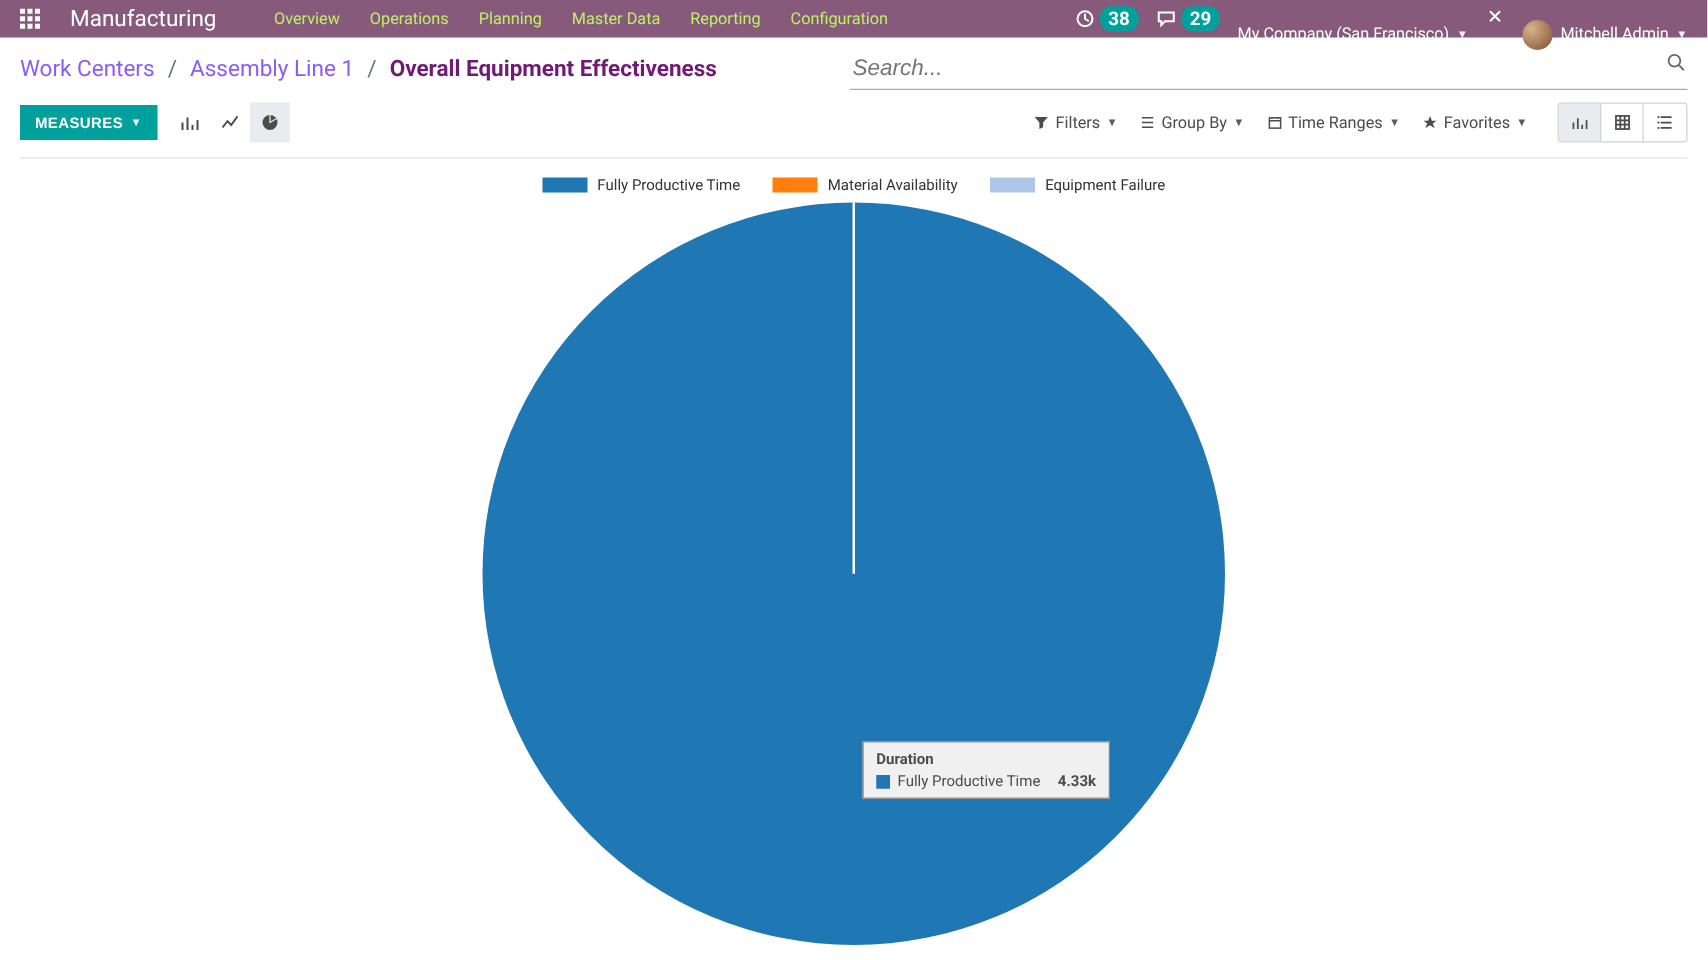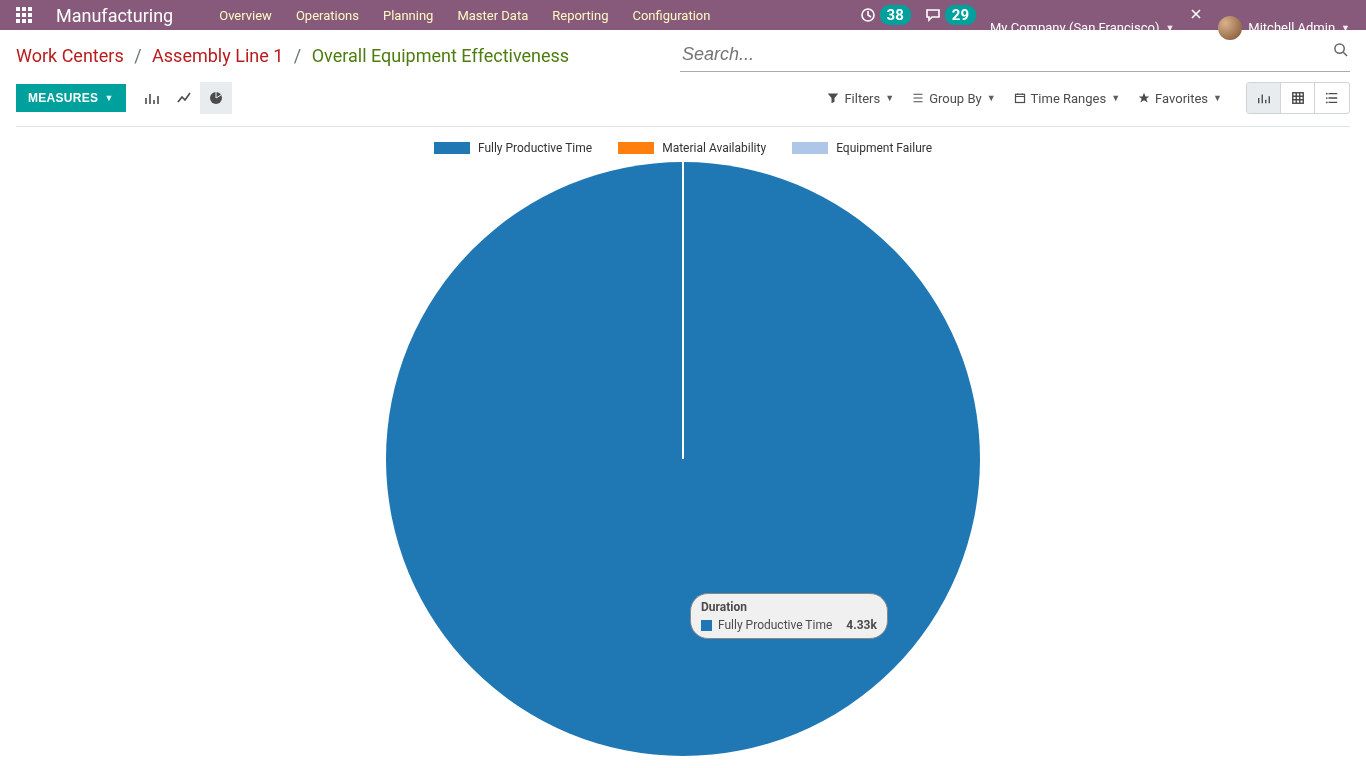--- a/index.html
+++ b/index.html
@@ -4,35 +4,35 @@
 <style>
 * { box-sizing: border-box; margin: 0; padding: 0; }
 body { font-family: -apple-system, BlinkMacSystemFont, "Segoe UI", Roboto, Helvetica, Arial, sans-serif; font-size: 13px; color: #4c4c4c; background: #fff; width: 1366px; height: 768px; overflow: hidden; }
 
 
 .topnav { background: #875a7b; height: 30px; display: flex; align-items: center; color: #fff; padding: 0 16px; }
 .apps-icon { display: grid; grid-template-columns: repeat(3,4px); grid-template-rows: repeat(3,4px); gap: 2px; margin-right: 24px; cursor: pointer; }
 .apps-icon span { background: #fff; width: 4px; height: 4px; }
 .app-title { font-size: 18px; font-weight: 400; margin-right: 36px; }
 .nav-menu { display: flex; gap: 4px; flex: 1; }
-.nav-menu a { color: #fef9c3; text-decoration: none; padding: 6px 10px; font-size: 13px; cursor: pointer; }
+.nav-menu a { color: #bef264; text-decoration: none; padding: 6px 10px; font-size: 13px; cursor: pointer; }
 .nav-right { display: flex; align-items: center; gap: 14px; }
 .badge-chip { display: inline-flex; align-items: center; gap: 4px; cursor: pointer; }
 .badge-chip .badge-num { background: #00a09d; color: #fff; border-radius: 9px; padding: 1px 7px; font-size: 15px; font-weight: 700; }
 .company-switch, .user-menu { display: inline-flex; align-items: center; gap: 6px; cursor: pointer; font-size: 13px; margin-top: 25px; }
 .avatar { width: 24px; height: 24px; border-radius: 50%; background: radial-gradient(circle at 30% 30%, #d9b38c, #7a4e2e); }
 .caret { font-size: 9px; opacity: .9; }
 
 
 .controlbar { padding: 8px 16px 0 16px; }
 .row1 { display: flex; align-items: center; }
 .breadcrumb { font-size: 18px; color: #6c757d; flex: 0 0 auto; }
-.breadcrumb a { color: #b91c1c; text-decoration: none; cursor: pointer; }
+.breadcrumb a { color: #8b5cf6; text-decoration: none; cursor: pointer; }
 .breadcrumb .sep { margin: 0 6px; color: #6c757d; }
-.breadcrumb .current { color: #4d7c0f; }
+.breadcrumb .current { color: #701a75; font-weight: bold; }
 .search-wrap { margin-left: auto; width: 670px; position: relative; }
 .search-input { width: 100%; border: none; border-bottom: 1px solid #aaa; padding: 6px 28px 6px 2px; font-size: 18px; outline: none; background: transparent; font-style: italic; }
 .search-icon { position: absolute; right: 2px; top: 4px; color: #666; font-size: 15px; cursor: pointer; }
 
 
 .row2 { display: flex; align-items: center; margin-top: 10px; }
 .measures-btn { background: #00a09d; color: #fff; border: none; padding: 7px 12px; font-size: 12px; font-weight: 700; letter-spacing: .3px; display: inline-flex; align-items: center; gap: 6px; cursor: pointer; }
 .chart-type-group { display: flex; margin-left: 10px; }
 .chart-type-btn { width: 32px; height: 32px; display: flex; align-items: center; justify-content: center; cursor: pointer; color: #4c4c4c; }
 .chart-type-btn.active { background: #e9ecef; }
@@ -229,21 +229,21 @@
     <span class="legend-item">
       <span class="legend-swatch" style="background:#aec7e8"></span>
       <span>Equipment Failure</span>
     </span>
   </div>
   <div class="pie-wrap">
     <svg class="pie-svg" viewBox="0 0 596 596">
       <circle cx="298" cy="298" r="297" fill="#1f77b4"></circle>
       <line x1="298" y1="1" x2="298" y2="298" stroke="#ffffff" stroke-width="2"></line>
     </svg>
-    <div class="tooltip" style="left:690px; top:432px;border-radius:18px;">
+    <div class="tooltip" style="left:690px; top:432px;">
       <div class="tt-title">Duration</div>
       <div class="tt-row">
         <span class="tt-sw" style="background:#1f77b4"></span>
         <span>Fully Productive Time</span>
         <span class="tt-val">4.33k</span>
       </div>
     </div>
   </div>
 </div>
 

